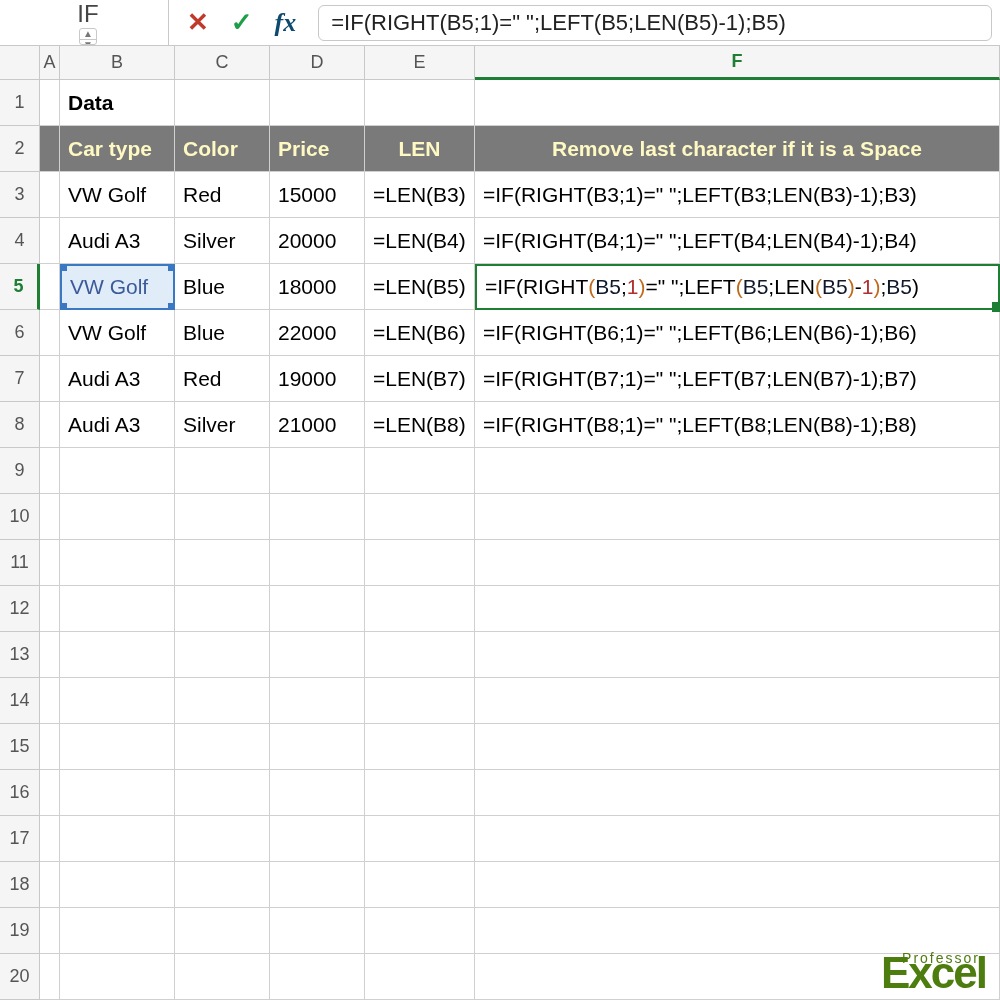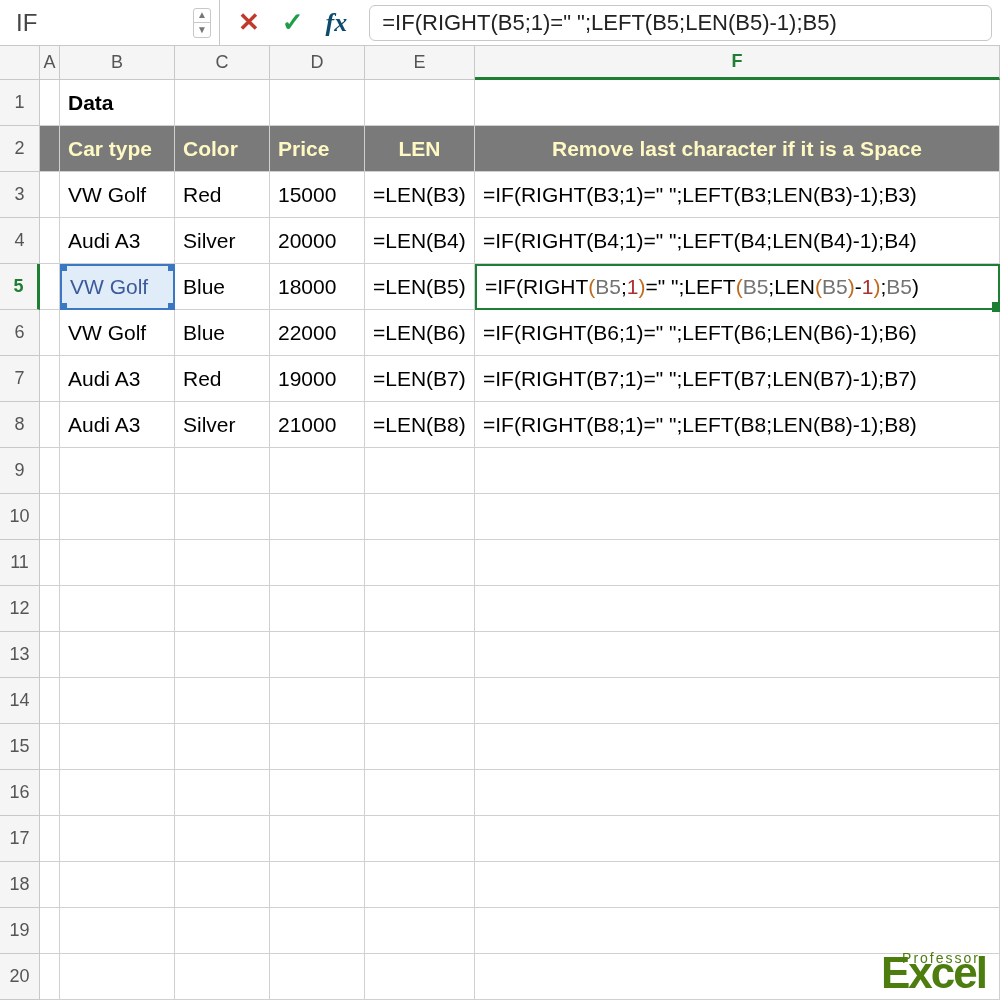--- a/index.html
+++ b/index.html
@@ -18,29 +18,30 @@
   
   .formula-bar {
     display: flex;
     align-items: center;
     height: 46px;
     border-bottom: 1px solid #c8c8c8;
     background: #fff;
     position: relative;
   }
   .name-box {
-    width: 220px;
+    width: 169px;
     display: flex;
     align-items: center;
     justify-content: space-between;
     padding: 0 8px 0 16px;
     font-size: 24px;
     color: #444;
     border-right: 1px solid #c8c8c8;
     height: 100%;
+    flex-direction: column;
   }
   .stepper {
     display: flex;
     flex-direction: column;
     width: 18px;
     height: 30px;
     border: 1px solid #c8c8c8;
     border-radius: 3px;
     overflow: hidden;
   }
@@ -154,21 +155,21 @@
     padding:0 8px;
     font-size:21px;
     z-index:10;
   }
   .edit-cell .marker {
     position:absolute;
     right:-4px; bottom:-4px;
     width:10px; height:10px;
     background:#1e7e34;
   }
-  .tok-ref { color:#737373; }
+  .tok-ref { color:#0f172a; }
   .tok-num { color:#b03030; }
   .tok-op  { color:#c06a1b; }
 
   
   .badges {
     position:absolute;
     z-index:30;
     pointer-events:none;
   }
 

